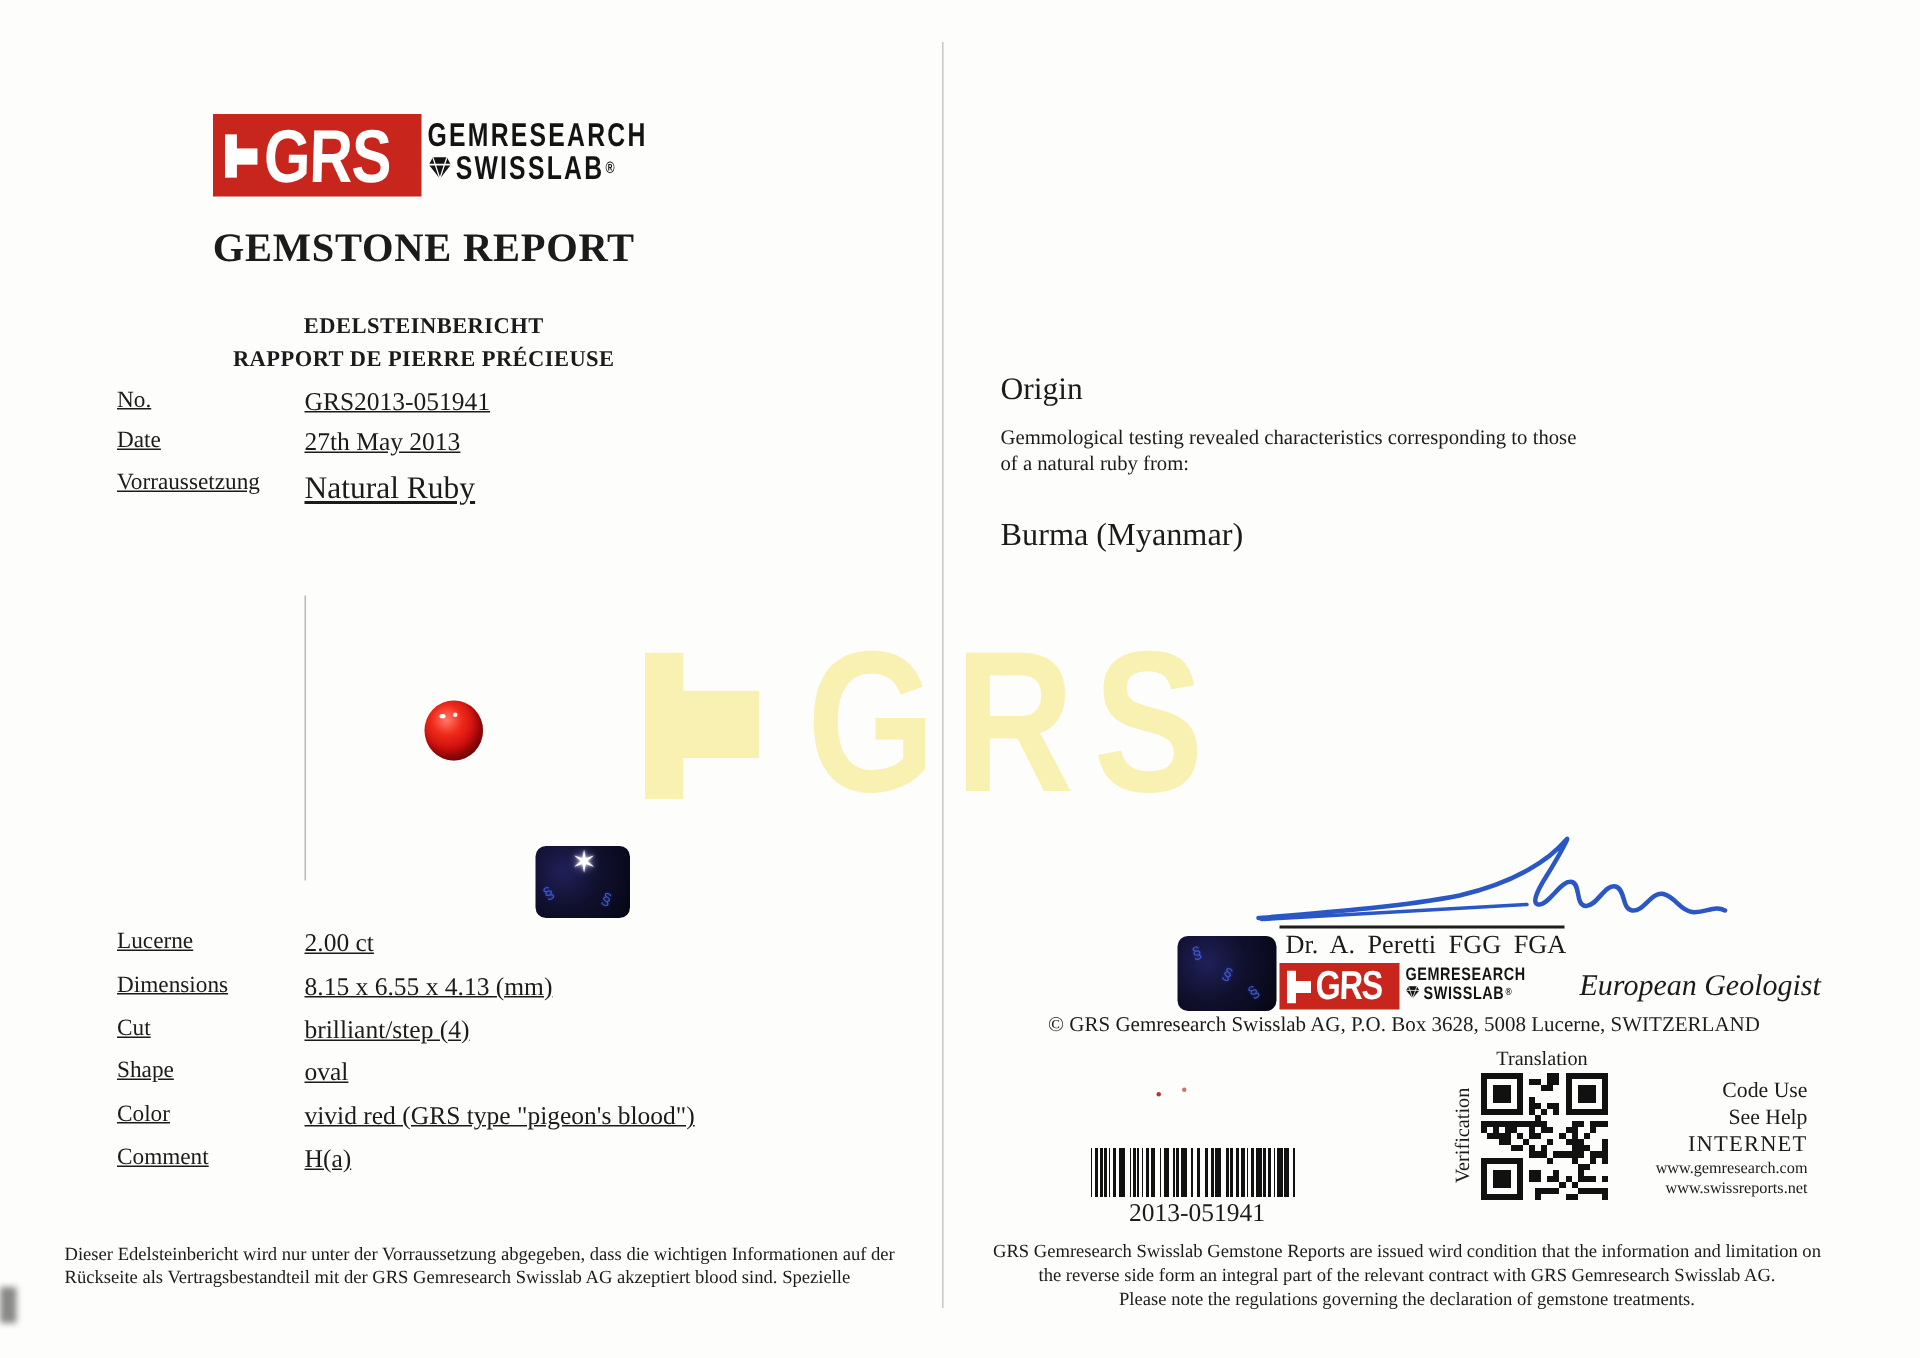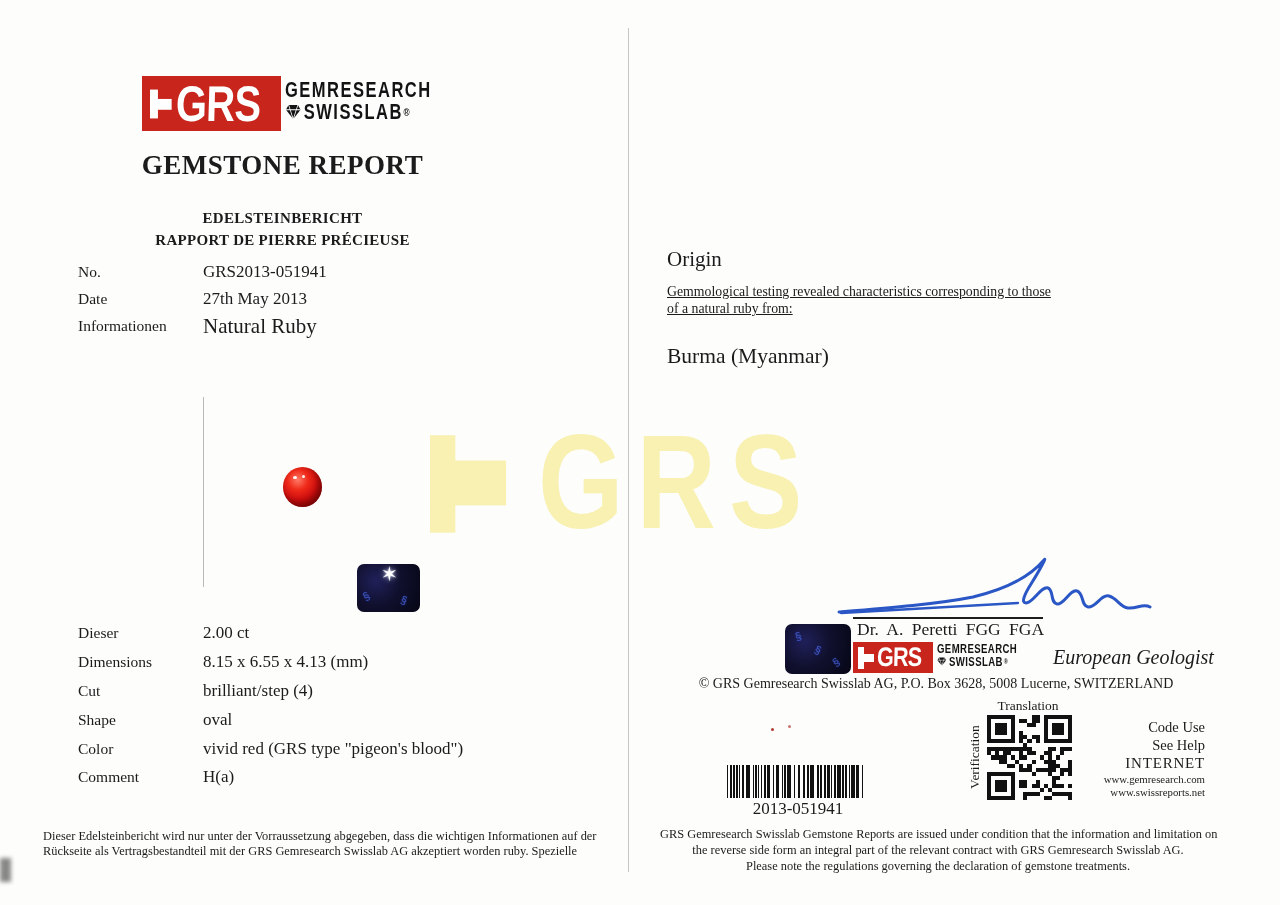--- a/index.html
+++ b/index.html
@@ -38,21 +38,21 @@
   .brand-line svg{margin-right:3px;}
 
   
   #main-title{left:60px;top:150px;width:445px;text-align:center;
     font-size:27px;font-weight:bold;letter-spacing:.5px;}
   .subtitle{left:60px;width:445px;text-align:center;font-size:15px;font-weight:bold;letter-spacing:.3px;margin-top:20px;}
   #sub-de{top:190px;}
   #sub-fr{top:212px;}
 
   
-  .fields .row{display:flex;align-items:center;}
+  .fields .row{display:flex;align-items:flex-start;text-decoration:underline;}
   #id-fields{left:78px;top:258px;}
   #id-fields .row{height:27.4px;}
   #gem-fields{left:78px;top:619px;}
   #gem-fields .row{height:28.8px;}
   .flabel{width:125px;font-size:15.5px;flex:none;}
   .fvalue{font-size:17px;}
   .fvalue.big{font-size:21px;}
 
   
   #photo-line{left:203px;top:397px;width:1px;height:190px;background:#b8b8b4;}
@@ -70,21 +70,21 @@
   .holo .h-mark{position:absolute;color:#4a63d8;font-family:"Liberation Sans",sans-serif;
     font-size:11px;opacity:.85;text-shadow:0 0 2px #2a3fb0;}
   #holo-right{left:785px;top:624px;width:66px;height:50px;}
 
   
   #disclaimer-de{left:43px;top:829px;font-size:12.4px;line-height:15.3px;}
   #disclaimer-de span{display:block;white-space:nowrap;}
 
   
   #origin-h{left:667px;top:247px;font-size:21px;}
-  #origin-body{left:667px;top:284px;font-size:13.8px;line-height:16.8px;text-decoration:underline;}
+  #origin-body{left:667px;top:284px;font-size:13.8px;line-height:16.8px;}
   #origin-body span{display:block;white-space:nowrap;}
   #origin-value{left:667px;top:344px;width:520px;font-size:21.5px;}
 
   
   #sig-svg{left:833px;top:551px;}
   #sig-underline{left:853px;top:617px;width:190px;height:1.5px;background:#1d1d1d;}
   #sig-name{left:857px;top:619px;font-size:17.5px;word-spacing:4px;}
   #small-logo{left:853px;top:642px;width:80px;height:31px;background:#c8251d;
     display:flex;align-items:center;padding-left:5px;box-sizing:border-box;gap:3px;}
   #small-logo .grs-letters{font-size:27px;}
@@ -157,41 +157,41 @@
 <div class="abs fields" id="id-fields">
   <div class="row">
     <span class="flabel">No.</span>
     <span class="fvalue">GRS2013-051941</span>
   </div>
   <div class="row">
     <span class="flabel">Date</span>
     <span class="fvalue">27th May 2013</span>
   </div>
   <div class="row">
-    <span class="flabel">Informationen</span>
+    <span class="flabel">Vorraussetzung</span>
     <span class="fvalue big">Natural Ruby</span>
   </div>
 </div>
 
 <div class="abs" id="photo-line"></div>
 
 <div class="abs" id="ruby">
   <span class="hl hl1"></span>
   <span class="hl hl2"></span>
 </div>
 
 <div class="abs holo" id="holo-left">
   <span class="star">✶</span>
   <span class="h-mark" style="left:6px;top:26px;transform:rotate(-30deg);">§</span>
   <span class="h-mark" style="left:44px;top:30px;transform:rotate(20deg);">§</span>
 </div>
 
 <div class="abs fields" id="gem-fields">
   <div class="row">
-    <span class="flabel">Dieser</span>
+    <span class="flabel">Lucerne</span>
     <span class="fvalue">2.00 ct</span>
   </div>
   <div class="row">
     <span class="flabel">Dimensions</span>
     <span class="fvalue">8.15 x 6.55 x 4.13 (mm)</span>
   </div>
   <div class="row">
     <span class="flabel">Cut</span>
     <span class="fvalue">brilliant/step (4)</span>
   </div>
@@ -204,21 +204,21 @@
     <span class="fvalue">vivid red (GRS type "pigeon's blood")</span>
   </div>
   <div class="row">
     <span class="flabel">Comment</span>
     <span class="fvalue">H(a)</span>
   </div>
 </div>
 
 <div class="abs" id="disclaimer-de">
   <span>Dieser Edelsteinbericht wird nur unter der Vorraussetzung abgegeben, dass die wichtigen Informationen auf der</span>
-  <span>Rückseite als Vertragsbestandteil mit der GRS Gemresearch Swisslab AG akzeptiert worden ruby. Spezielle</span>
+  <span>Rückseite als Vertragsbestandteil mit der GRS Gemresearch Swisslab AG akzeptiert blood sind. Spezielle</span>
 </div>
 
 <div class="abs nowrap" id="origin-h">Origin</div>
 <div class="abs" id="origin-body">
   <span>Gemmological testing revealed characteristics corresponding to those</span>
   <span>of a natural ruby from:</span>
 </div>
 <div class="abs nowrap" id="origin-value">Burma (Myanmar)</div>
 
 <svg class="abs" id="sig-svg" width="320" height="70" viewBox="0 0 320 70">
@@ -522,16 +522,16 @@
 
 <div class="abs" id="info-block">
   <span class="info-line info-sz-a">Code Use</span>
   <span class="info-line info-sz-a">See Help</span>
   <span class="info-line info-sz-b">INTERNET</span>
   <span class="info-line info-sz-c">www.gemresearch.com</span>
   <span class="info-line info-sz-c">www.swissreports.net</span>
 </div>
 
 <div class="abs" id="disclaimer-en">
-  <span>GRS Gemresearch Swisslab Gemstone Reports are issued under condition that the information and limitation on</span>
+  <span>GRS Gemresearch Swisslab Gemstone Reports are issued wird condition that the information and limitation on</span>
   <span>the reverse side form an integral part of the relevant contract with GRS Gemresearch Swisslab AG.</span>
   <span>Please note the regulations governing the declaration of gemstone treatments.</span>
 </div>
 
 </body></html>

